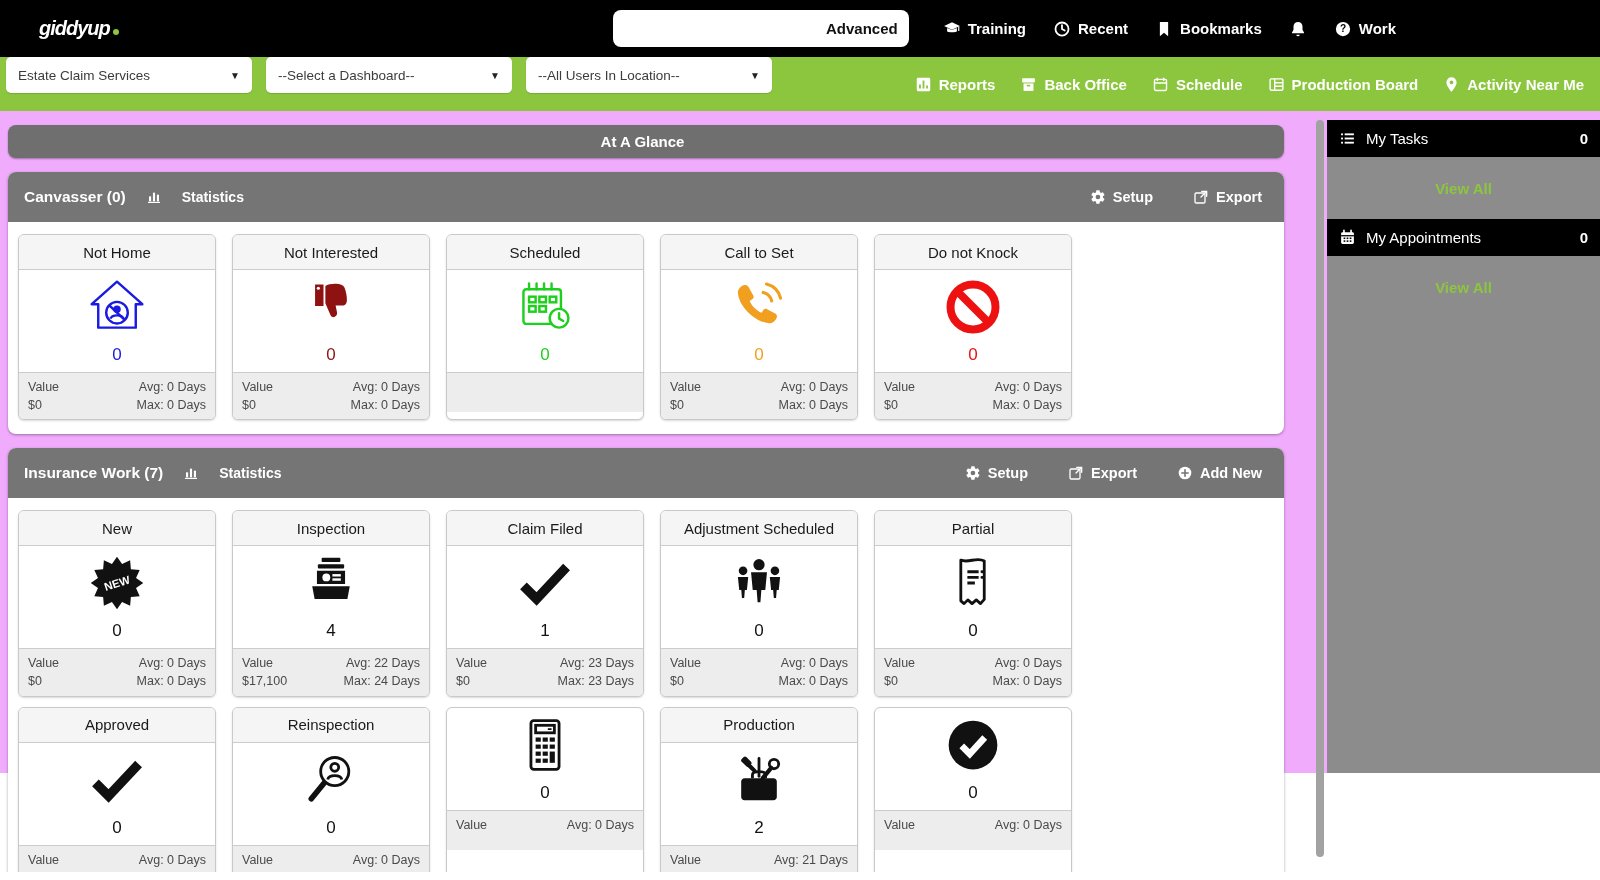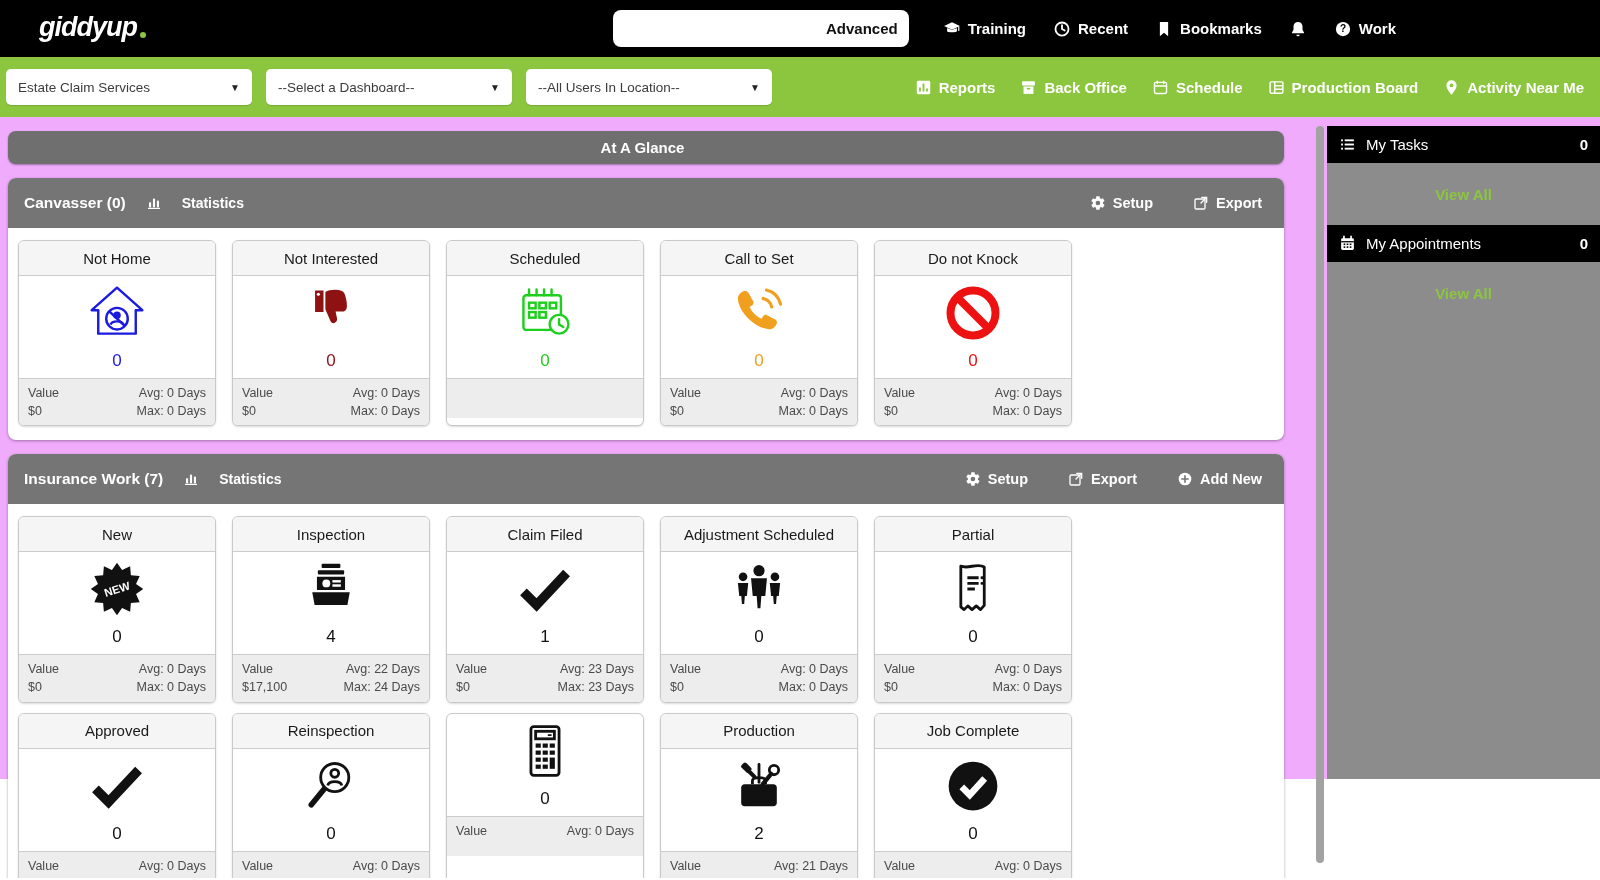--- a/index.html
+++ b/index.html
@@ -6,37 +6,37 @@
     font-family:"Liberation Sans",sans-serif;background:#fff;}
   .ic{display:inline-flex;line-height:0;flex:0 0 auto;}
   .ic svg{width:1em;height:1em;display:block;font-family:inherit;}
 
   
   .topbar{height:57px;background:#000;display:flex;align-items:center;
     padding:0 14px;box-sizing:border-box;color:#fff;}
   .grid-btn{font-size:27px;color:#fff;cursor:pointer;}
   .logo{display:flex;align-items:flex-end;gap:1px;margin-left:24px;margin-right:auto;cursor:pointer;}
   .logo-star{font-size:31px;}
-  .logo-text{color:#fff;font-size:27px;font-weight:bold;font-style:italic;
+  .logo-text{color:#fff;font-size:20px;font-weight:bold;font-style:italic;
     letter-spacing:-1px;line-height:1;padding-bottom:2px;}
   .logo-dot{width:6px;height:6px;border-radius:50%;margin-bottom:5px;margin-left:2px;}
   .search{width:296px;height:37px;background:#fff;border-radius:8px;display:flex;
     align-items:center;padding:0 11px;box-sizing:border-box;margin-right:34px;}
   .search input{flex:1;border:none;outline:none;font-size:14px;min-width:0;
     font-family:"Liberation Sans",sans-serif;background:transparent;}
   .adv{display:flex;align-items:center;gap:5px;font-weight:bold;font-size:15px;
     color:#111;cursor:pointer;white-space:nowrap;}
   .adv .ic{font-size:17px;}
   #top-nav{display:flex;align-items:center;gap:27px;margin-right:190px;}
   .top-nav-item{display:flex;align-items:center;gap:7px;font-size:15px;font-weight:bold;
     cursor:pointer;white-space:nowrap;}
   .top-nav-item .ic{font-size:18px;}
 
   
-  .filterbar{height:60px;display:flex;align-items:center;padding:0 6px;
+  .filterbar{height:54px;display:flex;padding:0 6px;
     box-sizing:border-box;gap:28px;}
   .fselect{width:246px;height:36px;background:#fff;border-radius:5px;display:flex;
     align-items:center;justify-content:space-between;padding:0 12px;box-sizing:border-box;
     font-size:13.5px;color:#3c3c3c;cursor:pointer;box-shadow:0 1px 1px rgba(0,0,0,.15);}
   .fselect .car{font-size:10px;color:#222;}
   .pin-btn{font-size:21px;color:#fff;margin-left:22px;cursor:pointer;}
   #filter-nav{margin-left:auto;display:flex;align-items:center;gap:25px;margin-right:10px;}
   .filter-nav-item{display:flex;align-items:center;gap:7px;color:#fff;font-weight:bold;
     font-size:15px;cursor:pointer;white-space:nowrap;}
   .filter-nav-item .ic{font-size:17px;}
@@ -562,21 +562,20 @@
                   </svg>
                 </span>
                 <span class="card-count" style="color: rgb(17, 17, 17);">2</span>
               </div>
               <div class="card-foot">
                 <div class="foot-left"><span>Value</span><br><span></span></div>
                 <div class="foot-right"><span>Avg: 21 Days</span><br><span></span></div>
               </div>
             </div>
             <div class="card">
-              <span class="card-title">Job Complete</span>
               <div class="card-body">
                 <span class="ic" style="color: rgb(17, 17, 17);">
                   <svg viewBox="0 0 64 64">
                     <circle cx="32" cy="32" r="26" fill="currentColor"></circle>
                     <path d="M20 33l8.5 8.5L44.5 24" fill="none" stroke="#fff" stroke-width="7"></path>
                   </svg>
                 </span>
                 <span class="card-count" style="color: rgb(17, 17, 17);">0</span>
               </div>
               <div class="card-foot">

